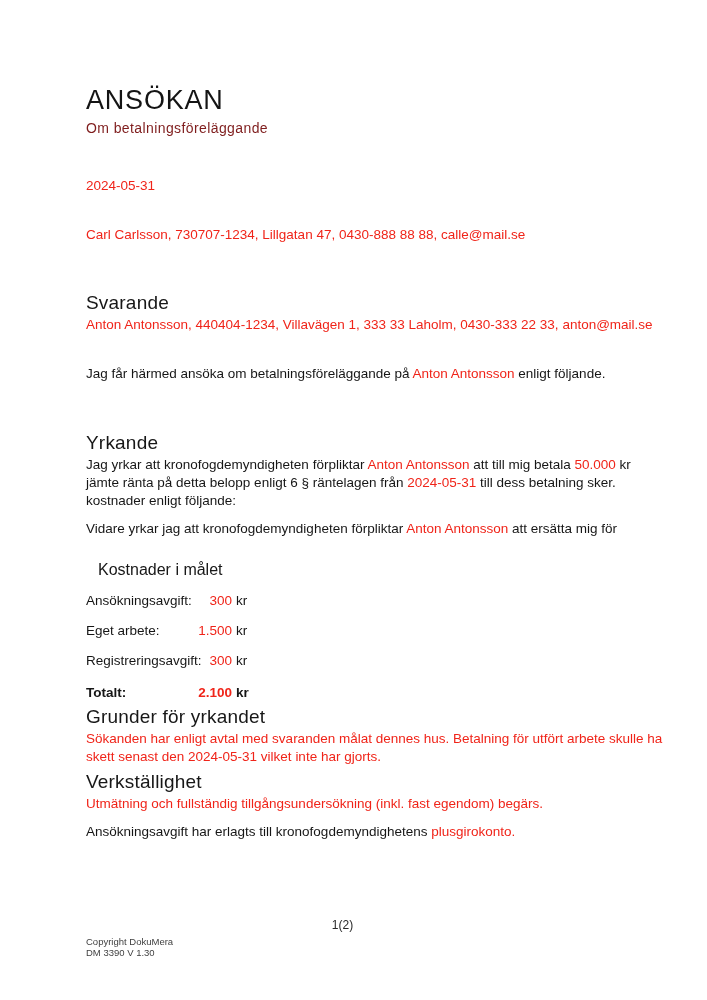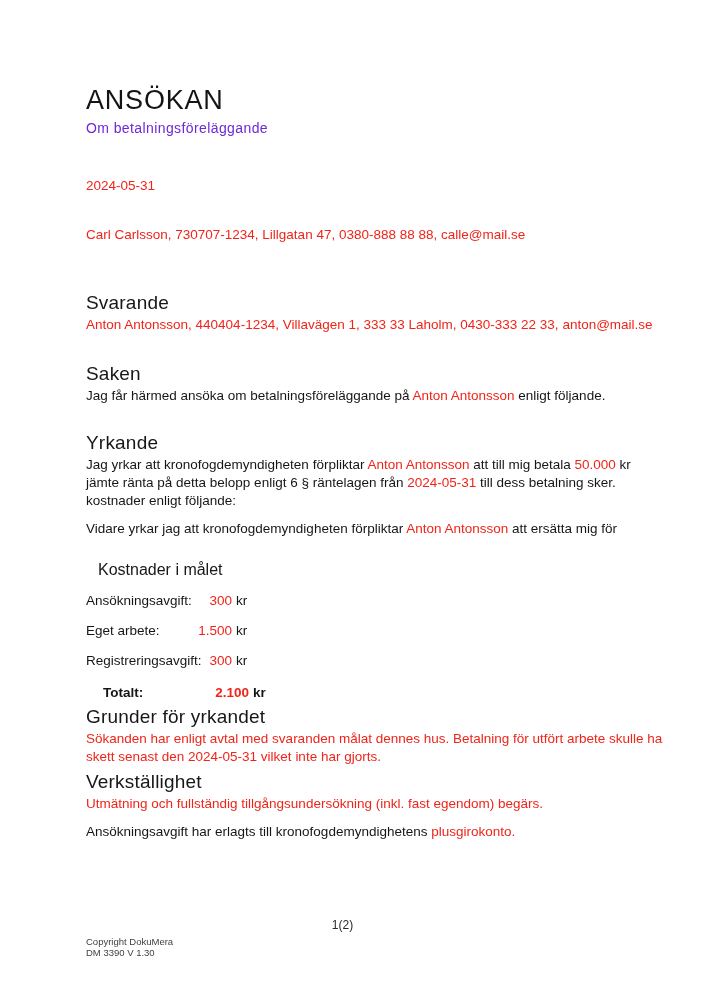--- a/index.html
+++ b/index.html
@@ -24,21 +24,21 @@
     font-size: 27px;
     font-weight: 400;
     letter-spacing: 0.8px;
     line-height: 32px;
     color: #141414;
   }
   .doc-subtitle {
     font-size: 14px;
     letter-spacing: 0.4px;
     margin-top: 4px;
-    color: #6d28d9;
+    color: #7f1d1d;
   }
   .doc-date { top: 178px; font-size: 13.5px; }
 
   
   .sec-heading {
     margin: 0;
     font-size: 19px;
     font-weight: 400;
     line-height: 22px;
     letter-spacing: 0.2px;
@@ -77,21 +77,21 @@
     width: 240px;
     white-space: nowrap;
   }
   .cost-amount {
     position: absolute;
     left: 0; top: 0;
     width: 146px;
     text-align: right;
   }
   .cost-unit { position: absolute; left: 150px; top: 0; }
-  .cost-row.total { font-weight: 700; margin-top: 14px; margin-left: 17px; }
+  .cost-row.total { font-weight: 700; margin-top: 14px; }
 
   
   .page-number {
     position: absolute;
     left: 0; right: 0;
     top: 918px;
     text-align: center;
     font-size: 12px;
     color: #2a2a2a;
   }
@@ -109,33 +109,32 @@
 
   <header class="abs doc-header">
     <h1 class="doc-title">ANSÖKAN</h1>
     <div class="doc-subtitle">Om betalningsföreläggande</div>
   </header>
 
   <div class="abs doc-date red">2024-05-31</div>
 
   <section class="abs sec-sokande">
     <div class="sec-body">
-      <div class="line"><span class="red">Carl Carlsson, 730707-1234, Lillgatan 47, 0380-888 88 88, calle@mail.se</span></div>
+      <div class="line"><span class="red">Carl Carlsson, 730707-1234, Lillgatan 47, 0430-888 88 88, calle@mail.se</span></div>
     </div>
   </section>
 
   <section class="abs sec-svarande">
     <h2 class="sec-heading">Svarande</h2>
     <div class="sec-body">
       <div class="line"><span class="red">Anton Antonsson, 440404-1234, Villavägen 1, 333 33 Laholm, 0430-333 22 33, anton@mail.se</span></div>
     </div>
   </section>
 
   <section class="abs sec-saken">
-    <h2 class="sec-heading">Saken</h2>
     <div class="sec-body">
       <div class="line"><span>Jag får härmed ansöka om betalningsföreläggande på </span><span class="red">Anton Antonsson</span><span> enligt följande.</span></div>
     </div>
   </section>
 
   <section class="abs sec-yrkande">
     <h2 class="sec-heading">Yrkande</h2>
     <div class="sec-body">
       <div class="line"><span>Jag yrkar att kronofogdemyndigheten förpliktar </span><span class="red">Anton Antonsson</span><span> att till mig betala </span><span class="red">50.000</span><span> kr</span></div>
       <div class="line"><span>jämte ränta på detta belopp enligt 6 § räntelagen från </span><span class="red">2024-05-31</span><span> till dess betalning sker.</span></div>

